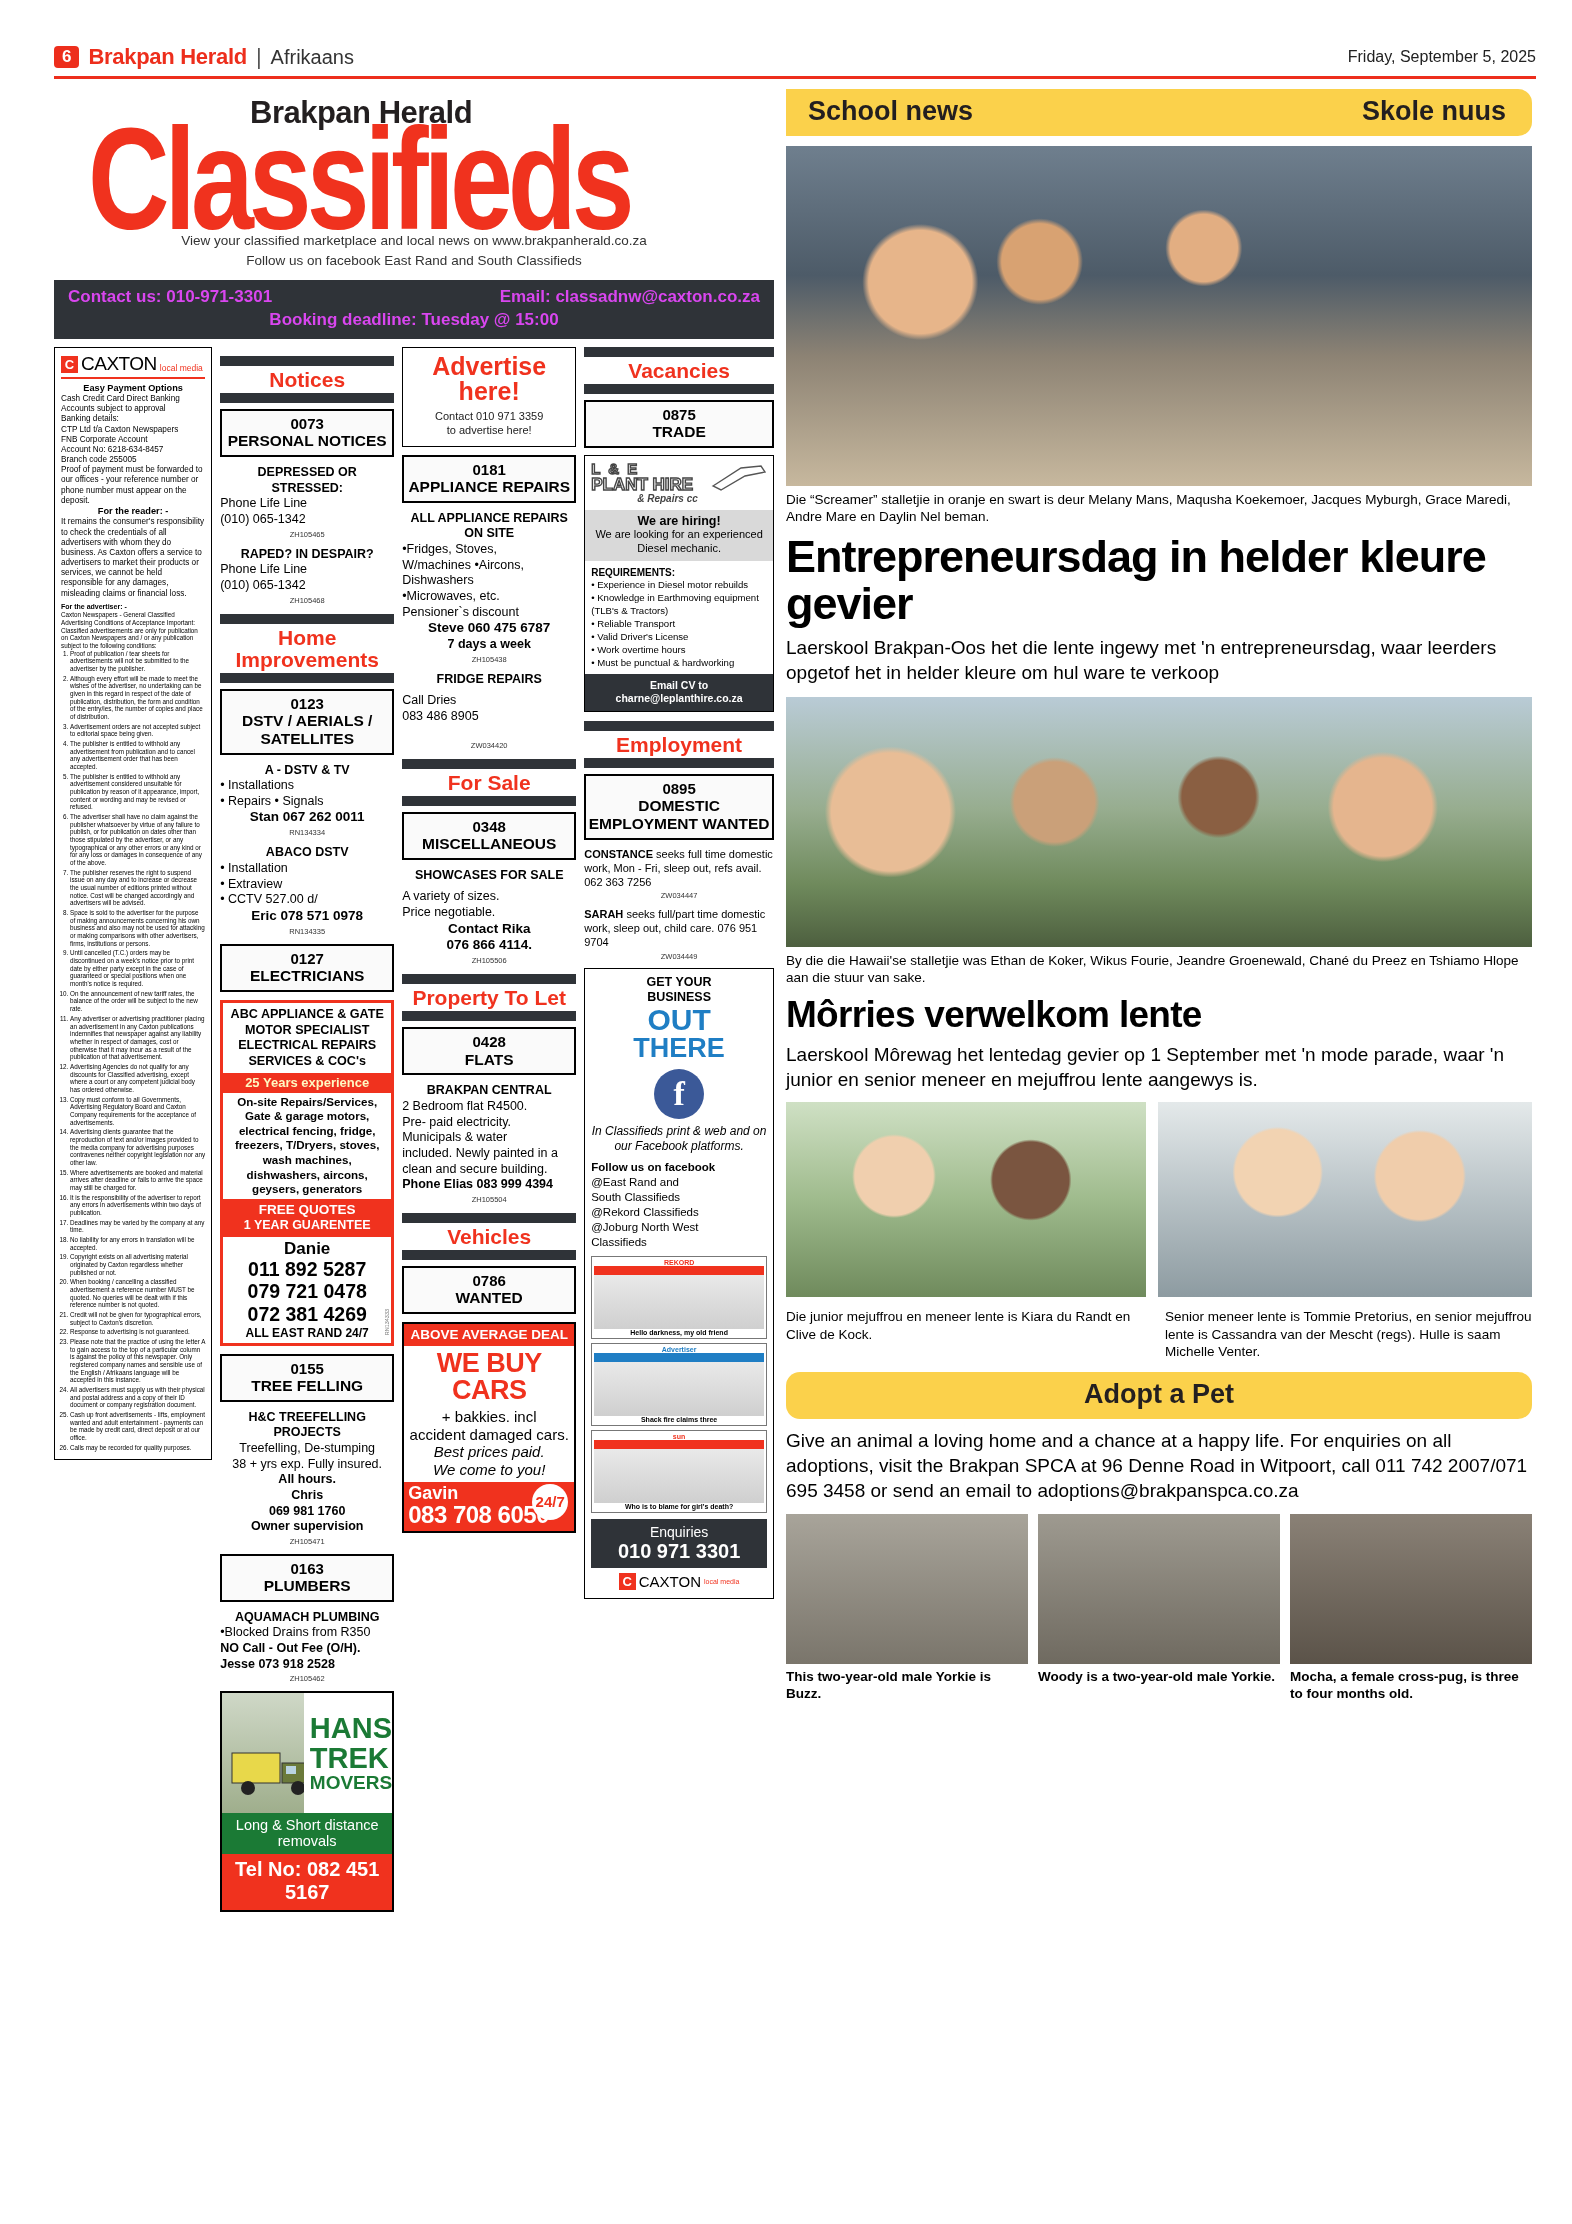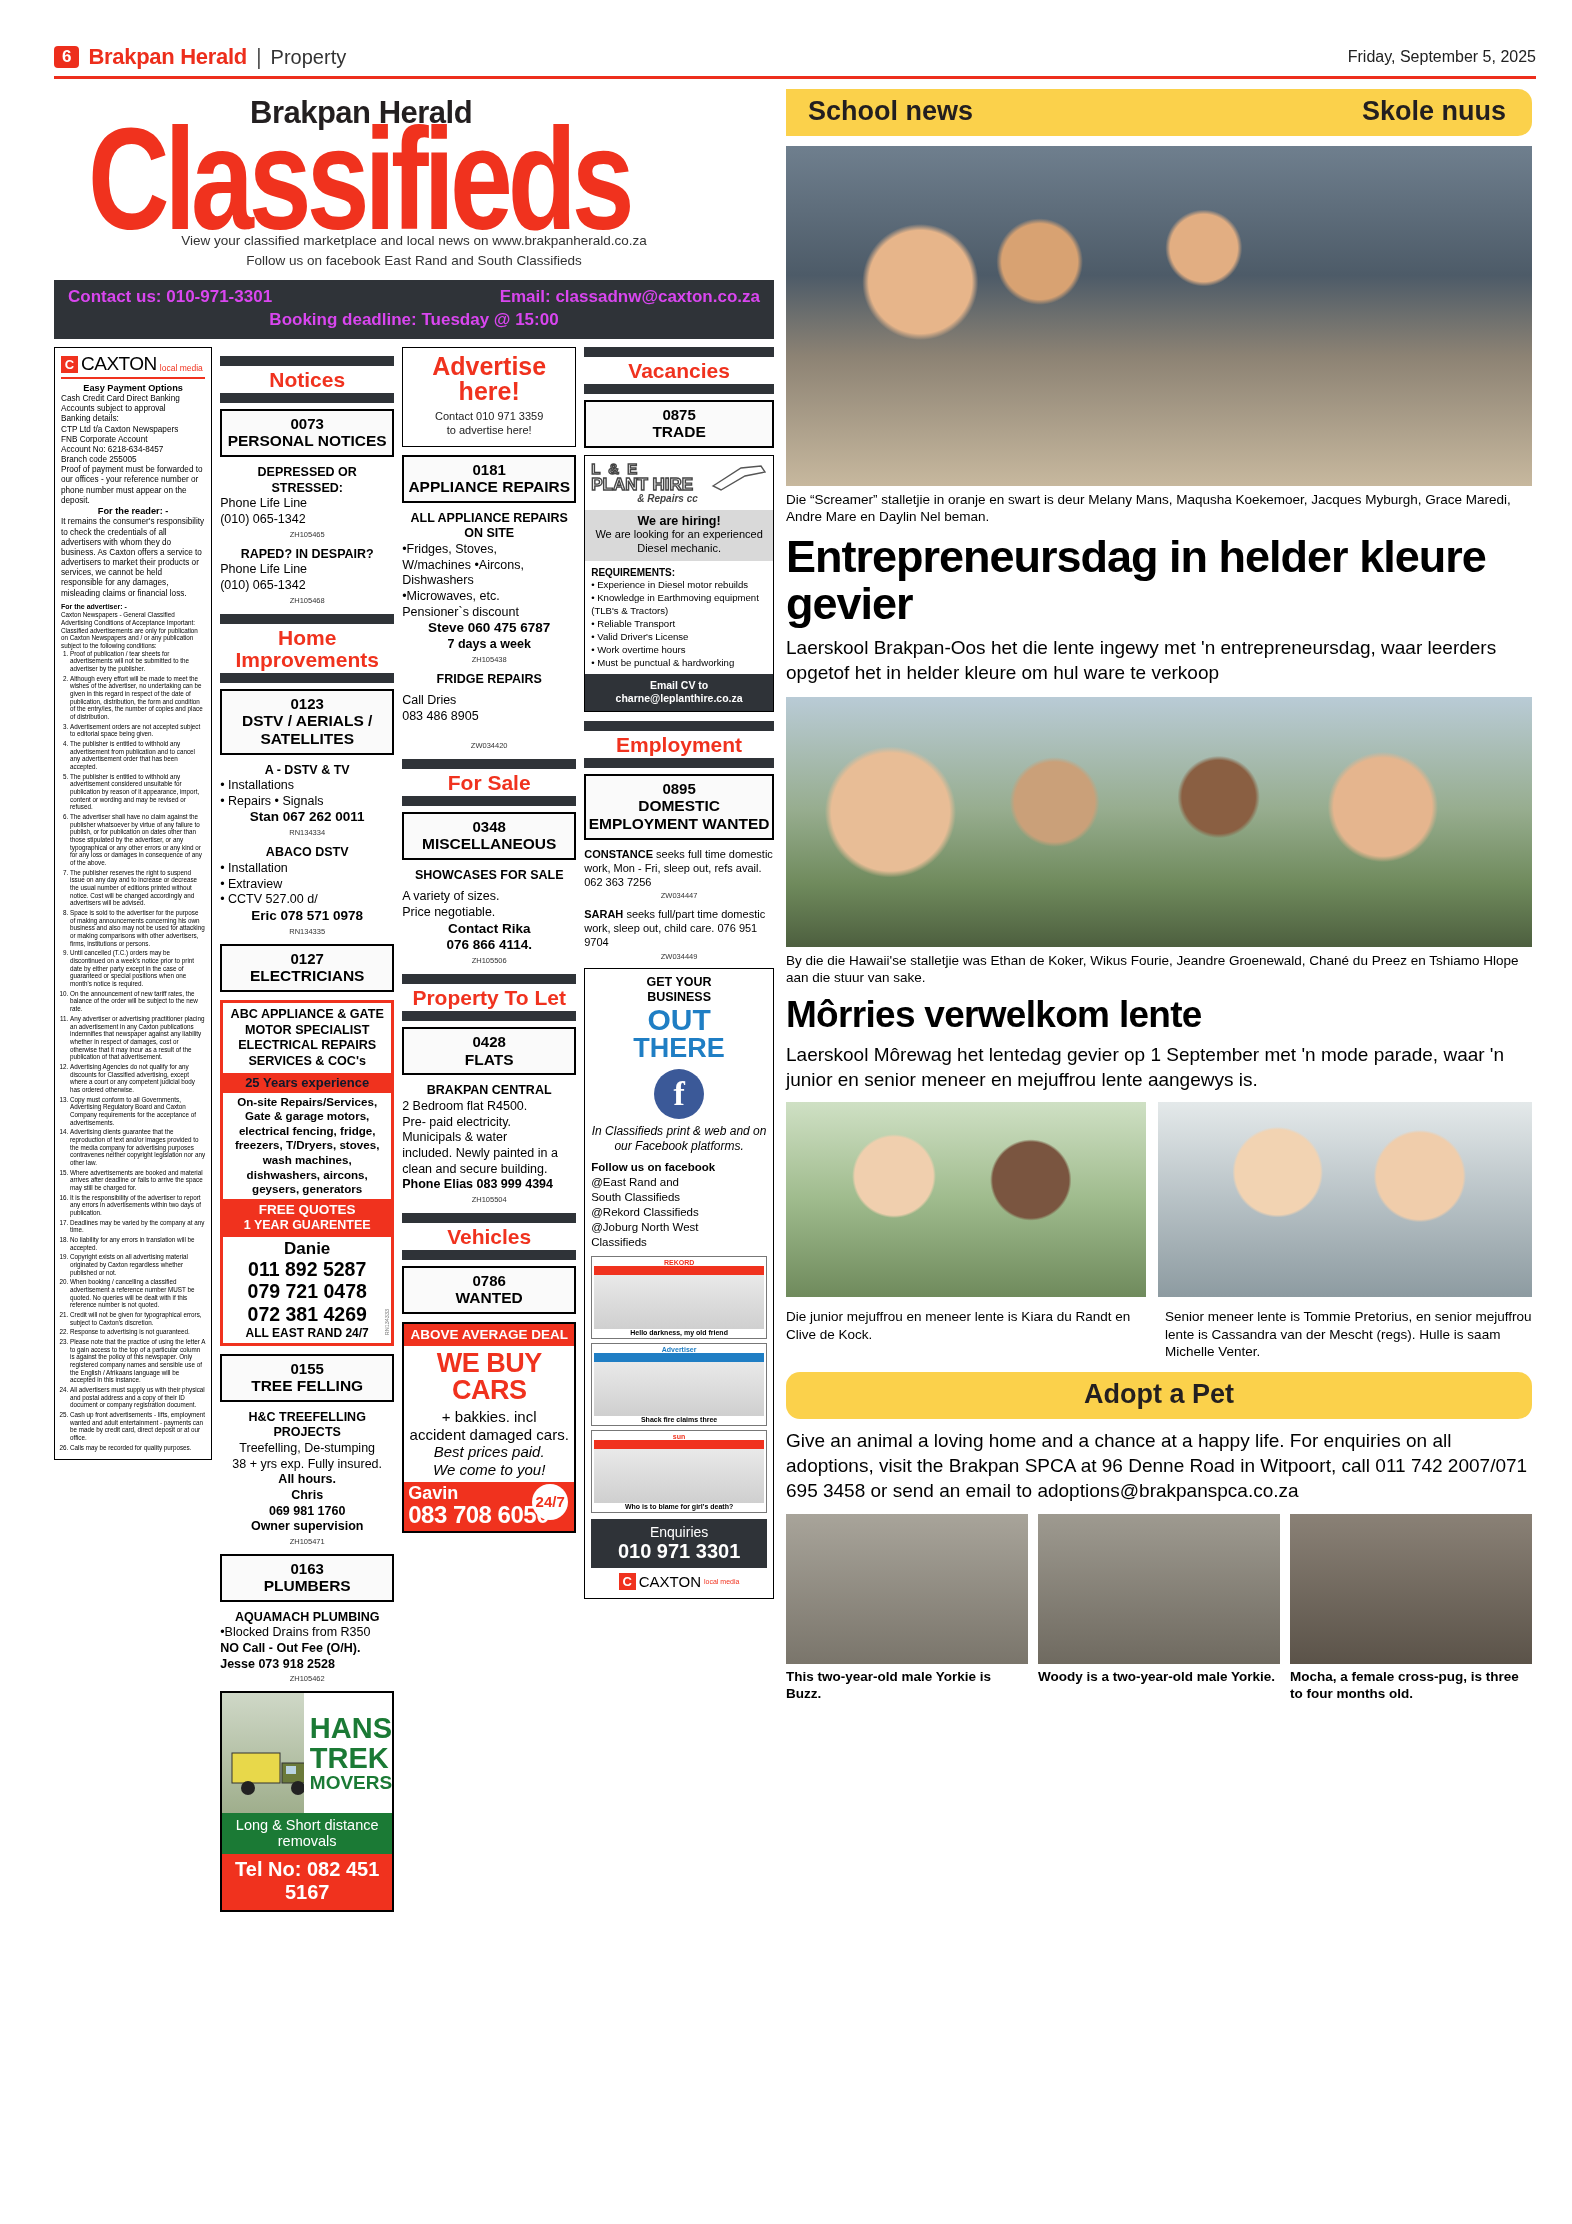--- a/index.html
+++ b/index.html
@@ -98,21 +98,21 @@
   .le-hire { background:#d9d9d9; text-align:center; padding:4px 4px 5px 4px; }
   .le-hire .a { font-weight:bold; font-size:12.5px; }
   .le-hire .b { font-size:11px; line-height:1.25; }
   .le-req { padding:5px 6px 4px 6px; font-size:9.6px; line-height:1.35;}
   .le-req .h { font-weight:bold; font-size:10px; }
   .le-cv { background:#2f3338; color:#fff; text-align:center; font-weight:bold; font-size:10.5px; padding:5px 3px; line-height:1.3;}
 
   
   .abcbox { border:3px solid #F0321E; margin-top:8px; text-align:center; position:relative;}
   .abc-top { font-weight:bold; font-size:12.6px; line-height:1.25; padding:4px 2px 3px 2px;}
-  .abc-red { background:#F0321E; color:#0f172a; font-weight:bold; font-size:13px; padding:2px 0 3px 0;}
+  .abc-red { background:#F0321E; color:#fef9c3; font-weight:bold; font-size:13px; padding:2px 0 3px 0;}
   .abc-mid { font-weight:bold; font-size:11.6px; line-height:1.26; padding:2px 2px;}
   .abc-red2 { background:#F0321E; color:#fff; font-weight:bold; line-height:1.2; padding:3px 0 4px 0;}
   .abc-red2 .q { font-size:13.5px; }
   .abc-red2 .g { font-size:12.5px; }
   .abc-name { font-weight:bold; font-size:17px; line-height:1.12; padding:2px 0 0 0;}
   .abc-nums { font-weight:bold; font-size:19.5px; line-height:1.14;}
   .abc-foot { font-weight:bold; font-size:12px; padding:1px 0 3px 0;}
   .abc-side { position:absolute; right:1px; bottom:34px; font-size:5.5px; color:#777; transform:rotate(-90deg); transform-origin:right bottom; white-space:nowrap;}
 
   
@@ -213,21 +213,21 @@
 </style>
 </head>
 <body>
 
 <div class="page">
 
   <div class="topbar">
     <span class="pagenum">6</span>
     <span class="mast-title">Brakpan Herald</span>
     <span class="mast-div">|</span>
-    <span class="mast-sec">Property</span>
+    <span class="mast-sec">Afrikaans</span>
     <span class="mast-date">Friday, September 5, 2025</span>
   </div>
   <div class="topline"></div>
 
   <div class="panes">
 
     <div class="left">
 
       <div class="logo-wrap">
         <div class="logo-main">Classifieds</div>

